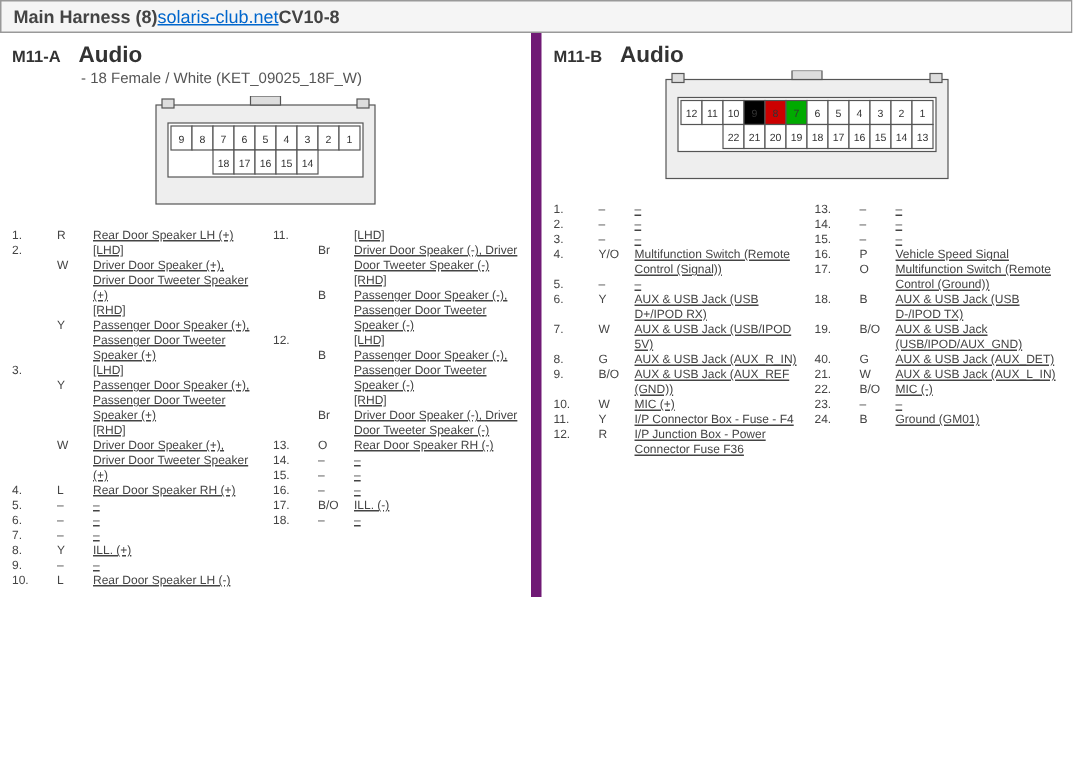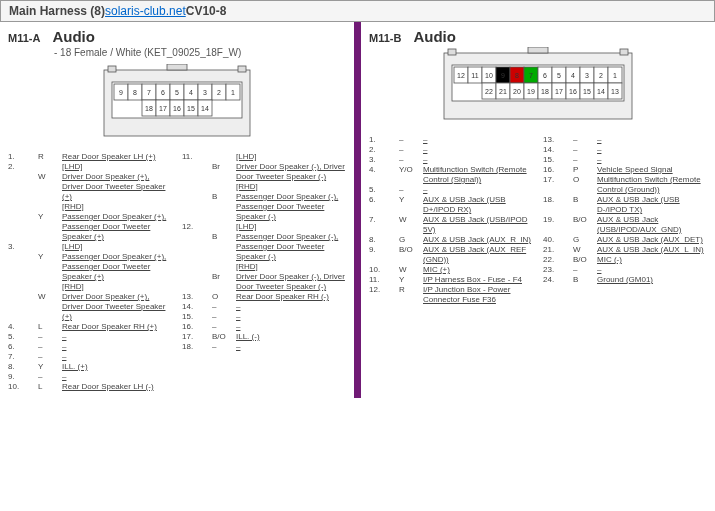--- a/index.html
+++ b/index.html
@@ -341,21 +341,21 @@
             <span class="pd">AUX &amp; USB Jack (AUX_REF (GND))</span>
           </div>
           <div class="pinrow">
             <span class="pn">10.</span>
             <span class="pc">W</span>
             <span class="pd">MIC (+)</span>
           </div>
           <div class="pinrow">
             <span class="pn">11.</span>
             <span class="pc">Y</span>
-            <span class="pd">I/P Harness Box - Fuse - F4</span>
+            <span class="pd">I/P Connector Box - Fuse - F4</span>
           </div>
           <div class="pinrow">
             <span class="pn">12.</span>
             <span class="pc">R</span>
             <span class="pd">I/P Junction Box - Power Connector Fuse F36</span>
           </div>
         </div>
       <div class="pincol" id="right-pins-b">
           <div class="pinrow">
             <span class="pn">13.</span>

